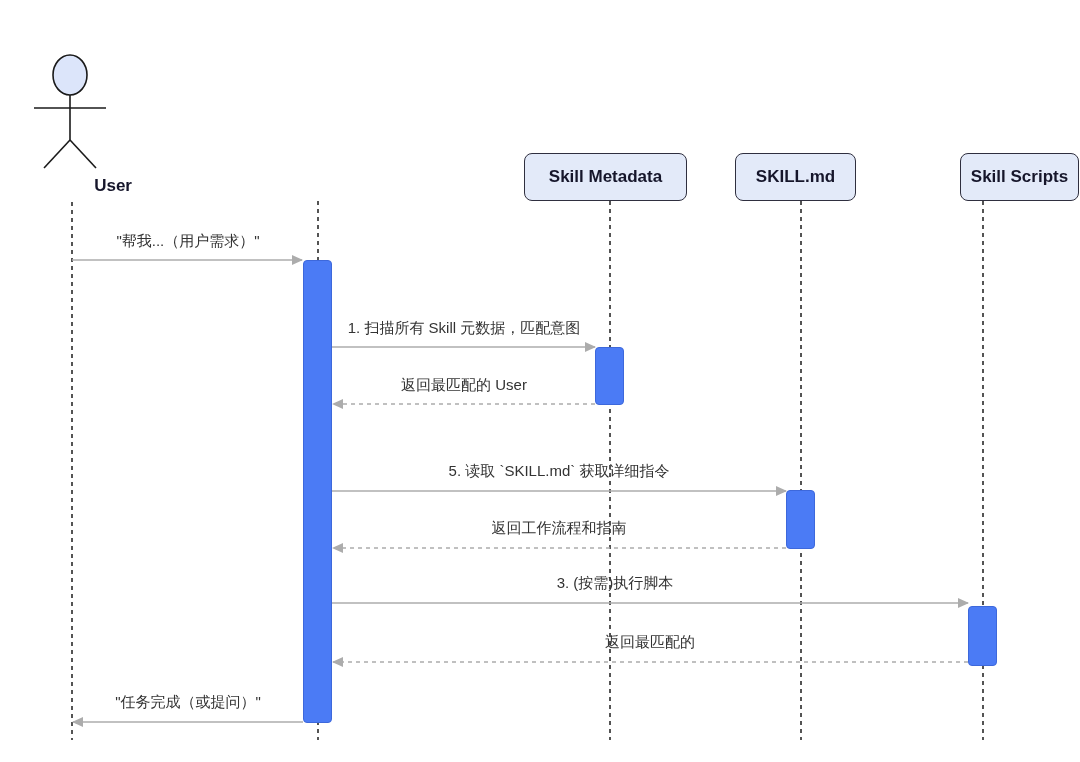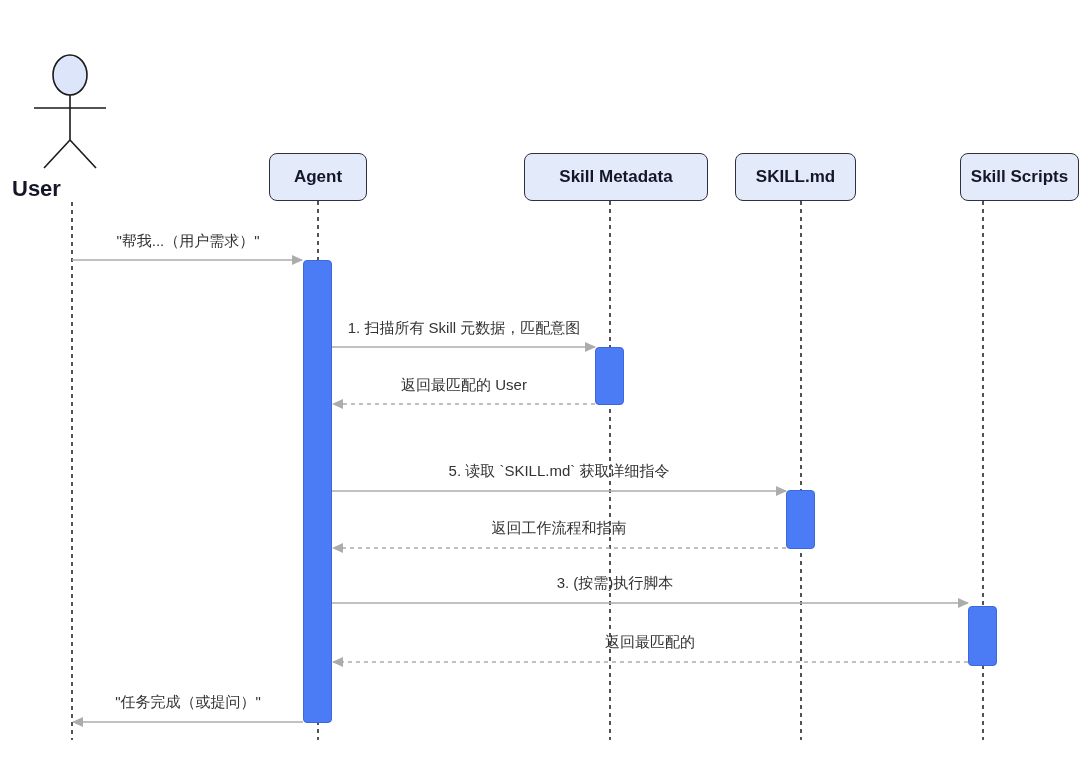--- a/index.html
+++ b/index.html
@@ -33,23 +33,23 @@
     justify-content: center;
     font-weight: bold;
     font-size: 17px;
     color: #16162B;
     white-space: nowrap;
   }
   .actor-label {
     position: absolute;
     top: 176px;
     width: 120px;
-    text-align: left;
+    text-align: right;
     font-weight: bold;
-    font-size: 22px;
+    font-size: 17px;
     color: #16162B;
   }
   .act {
     position: absolute;
     box-sizing: border-box;
     background: #4B7BF5;
     border: 1px solid #3D68DB;
     border-radius: 4px;
   }
   .msg {
@@ -92,24 +92,21 @@
     <line x1="595" y1="404" x2="333" y2="404" stroke="#ACACAC" stroke-width="1.6" stroke-dasharray="4 4" marker-end="url(#ah)"></line>
     <line x1="332" y1="491" x2="786" y2="491" stroke="#ACACAC" stroke-width="1.6" marker-end="url(#ah)"></line>
     <line x1="786" y1="548" x2="333" y2="548" stroke="#ACACAC" stroke-width="1.6" stroke-dasharray="4 4" marker-end="url(#ah)"></line>
     <line x1="332" y1="603" x2="968" y2="603" stroke="#ACACAC" stroke-width="1.6" marker-end="url(#ah)"></line>
     <line x1="968" y1="662" x2="333" y2="662" stroke="#ACACAC" stroke-width="1.6" stroke-dasharray="4 4" marker-end="url(#ah)"></line>
     <line x1="303" y1="722" x2="73" y2="722" stroke="#ACACAC" stroke-width="1.6" marker-end="url(#ah)"></line>
   </svg>
 
   <div class="actor-label" style="left:12px;">User</div>
 
-  <div class="pbox" style="left:269px;width:98px;">
-    <span>Agent</span>
-  </div>
-  <div class="pbox" style="left:524px;width:184px;">
+  <div class="pbox" style="left:524px;width:163px;">
     <span>Skill Metadata</span>
   </div>
   <div class="pbox" style="left:735px;width:121px;">
     <span>SKILL.md</span>
   </div>
   <div class="pbox" style="left:960px;width:119px;">
     <span>Skill Scripts</span>
   </div>
 
   <div class="act" style="left:303px;top:260px;width:29px;height:463px;"></div>

